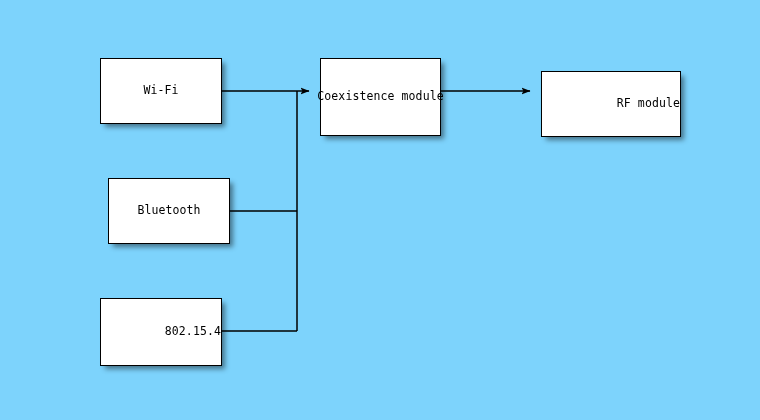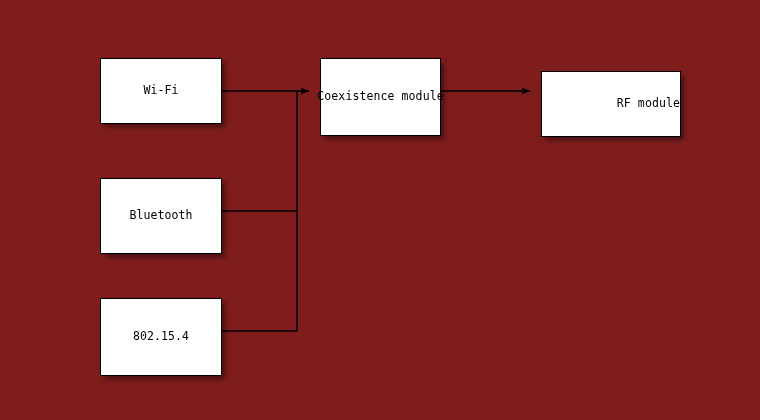--- a/index.html
+++ b/index.html
@@ -11,21 +11,21 @@
   body {
     width: 760px;
     height: 420px;
     font-family: "DejaVu Sans Mono", "Liberation Mono", monospace;
     overflow: hidden;
   }
   #canvas {
     position: relative;
     width: 760px;
     height: 420px;
-    background: #7f1d1d;
+    background: #7dd3fc;
   }
   #wires {
     position: absolute;
     left: 0;
     top: 0;
     width: 760px;
     height: 420px;
     pointer-events: none;
   }
   .node {
@@ -69,25 +69,25 @@
 
     <path d="M297,91 L297,331" fill="none" stroke="#000000" stroke-width="1.5"></path>
 
     <path d="M441,91 L530,91" fill="none" stroke="#000000" stroke-width="1.5" marker-end="url(#arrow)"></path>
   </svg>
 
   <div class="node" style="left:100px; top:58px; width:122px; height:66px;">
     <span class="node-label">Wi-Fi</span>
   </div>
 
-  <div class="node" style="left:100px; top:178px; width:122px; height:76px;">
+  <div class="node" style="left:108px; top:178px; width:122px; height:66px;">
     <span class="node-label">Bluetooth</span>
   </div>
 
-  <div class="node" style="left:100px; top:298px; width:122px; height:78px;">
+  <div class="node" style="left:100px; top:298px; width:122px; height:68px;justify-content:flex-end;">
     <span class="node-label">802.15.4</span>
   </div>
 
   <div class="node" style="left:320px; top:58px; width:121px; height:78px;">
     <span class="node-label">Coexistence module</span>
   </div>
 
   <div class="node" style="left:541px; top:71px; width:140px; height:66px;justify-content:flex-end;">
     <span class="node-label">RF module</span>
   </div>

